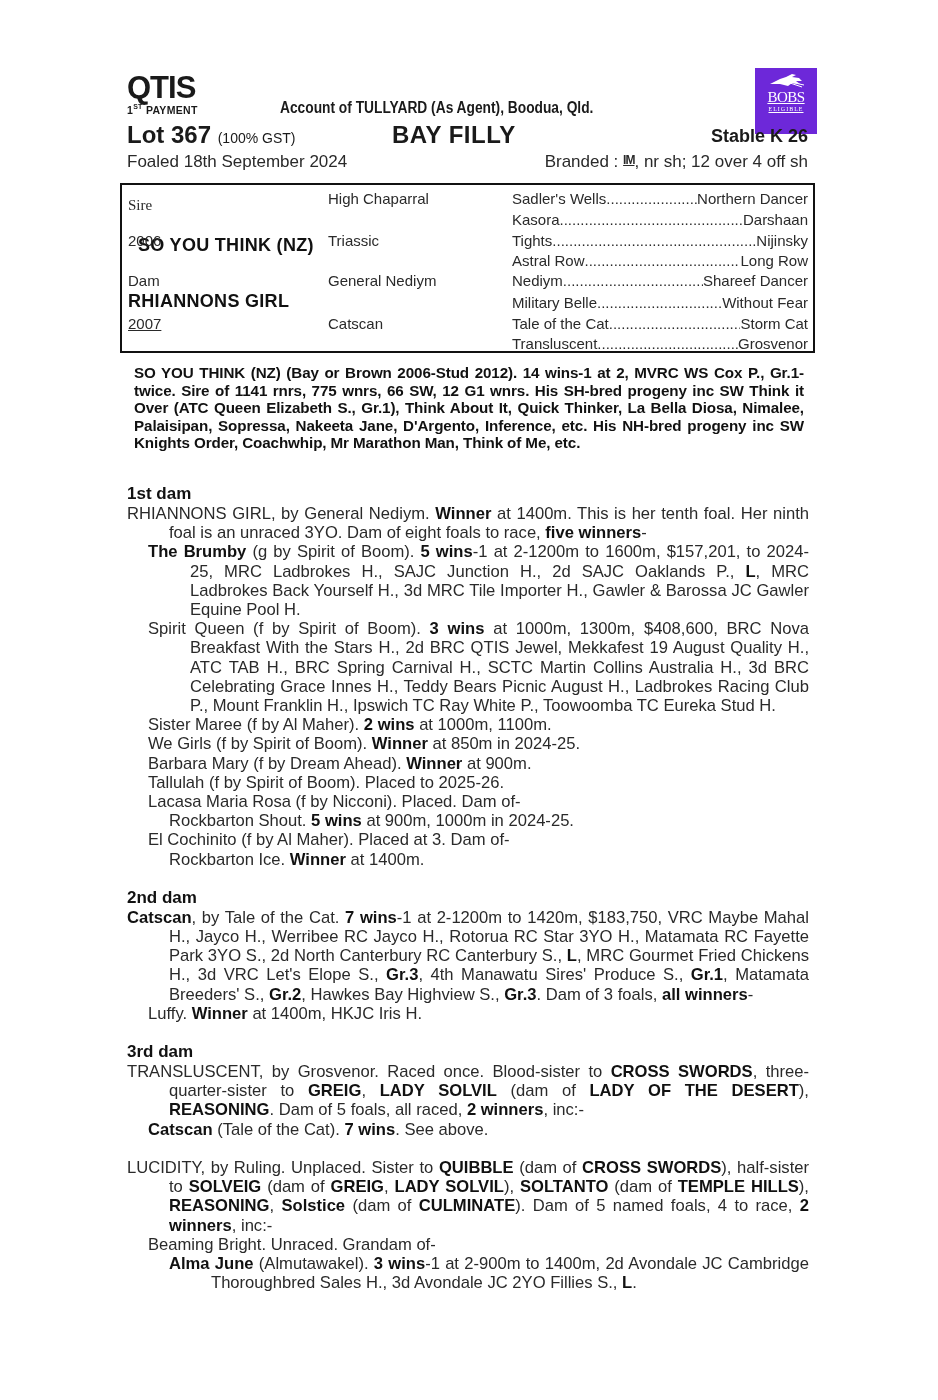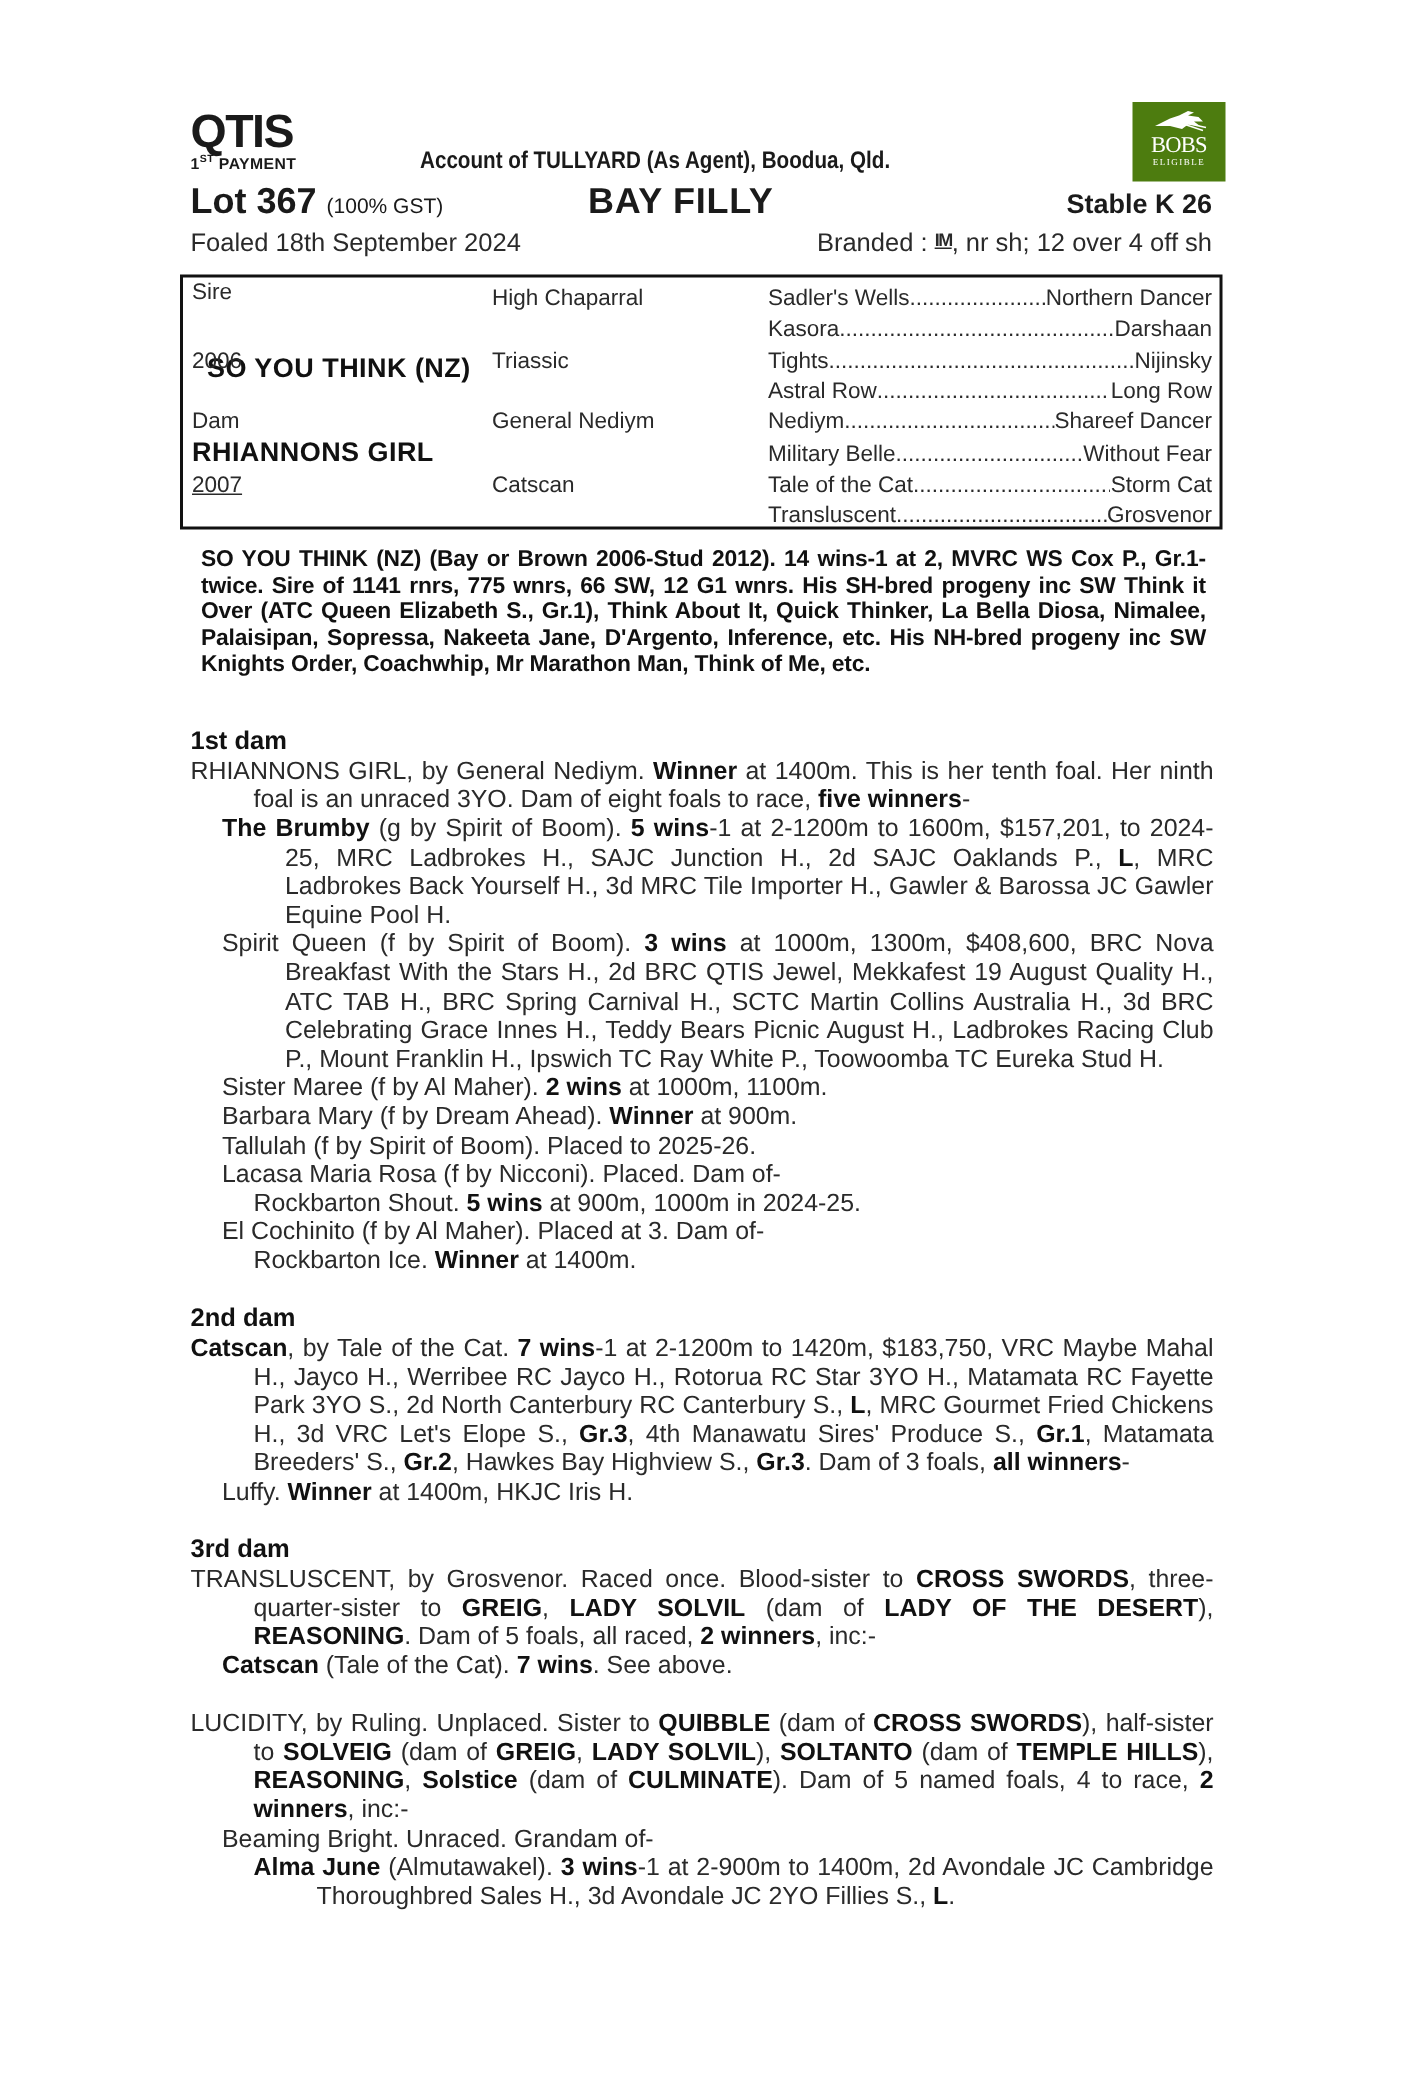--- a/index.html
+++ b/index.html
@@ -7,22 +7,22 @@
          font-family: "Liberation Sans", sans-serif; color: #1a1a1a; }
 
   
   .logo-qtis { position: absolute; left: 127px; top: 74px; width: 90px; height: 44px; }
   .qtis-mark { font-family: "Liberation Sans", sans-serif; font-weight: 900; font-size: 31px;
                letter-spacing: -1px; line-height: 28px; color: #1a1a1a; font-style: normal; }
   .qtis-sub { font-size: 10.5px; font-weight: 700; letter-spacing: 0.3px; margin-top: 1px; }
   .qtis-sub sup { font-size: 7px; }
   .account { position: absolute; left: 280px; top: 99px; font-family: "Liberation Sans Narrow", "Liberation Sans", sans-serif;
              font-weight: 700; font-size: 16px; transform: scaleX(0.86); transform-origin: left; }
-  .logo-bobs { position: absolute; left: 755px; top: 68px; width: 62px; height: 53px; background: #4d7c0f;
-               color: #fff; text-align: center; }
+  .logo-bobs { position: absolute; left: 755px; top: 68px; width: 62px; height: 66px; background: #6d28d9;
+               color: #fff; text-align: center; text-decoration: underline; }
   .bobs-horse { display: block; margin: 4px auto 0; width: 40px; height: 18px; }
   .bobs-text { font-family: "Liberation Serif", serif; font-size: 15px; line-height: 15px; letter-spacing: -0.5px; }
   .bobs-sub { font-family: "Liberation Serif", serif; font-size: 6px; letter-spacing: 1px; line-height: 8px; }
 
   .lot { position: absolute; left: 127px; top: 121px; font-weight: 900; font-size: 24px; }
   .lot .gst { font-weight: 400; font-size: 14px; }
   .colour { position: absolute; left: 392px; top: 121px; font-weight: 900; font-size: 24px; letter-spacing: 0.5px; }
   .stable { position: absolute; right: 130px; top: 126px; font-weight: 900; font-size: 18px; }
   .foaled { position: absolute; left: 127px; top: 152px; font-size: 17px; color: #2a2a2a; text-align: center; }
   .branded { position: absolute; right: 130px; top: 152px; font-size: 17px; color: #2a2a2a; }
@@ -76,21 +76,21 @@
 </div>
 <div class="colour">BAY FILLY</div>
 <div class="stable">Stable K 26</div>
 <div class="foaled">Foaled 18th September 2024</div>
 <div class="branded">
   <span>Branded :</span>
   <span class="brand-glyph">IM</span><span>, nr sh; 12 over 4 off sh</span>
 </div>
 
 <div class="pedigree">
-  <div class="ped-cell" style="left:6px;top:1px;">Sire</div>
+  <div class="ped-cell" style="left:6px;top:12px;font-family:Liberation Serif, serif;">Sire</div>
   <div class="ped-cell ped-bold" style="left:16px;top:23px;margin-top:27px;">SO YOU THINK (NZ)</div>
   <div class="ped-cell" style="left:6px;top:47px;">2006</div>
   <div class="ped-cell" style="left:6px;top:87px;">Dam</div>
   <div class="ped-cell ped-bold" style="left:6px;top:106px;">RHIANNONS GIRL</div>
   <div class="ped-cell" style="left:6px;top:130px;text-decoration:underline;">2007</div>
 
   <div class="ped-cell" style="left:206px;top:5px;">High Chaparral</div>
   <div class="ped-cell" style="left:206px;top:47px;">Triassic</div>
   <div class="ped-cell" style="left:206px;top:87px;">General Nediym</div>
   <div class="ped-cell" style="left:206px;top:130px;">Catscan</div>
@@ -140,20 +140,21 @@
 <div class="sire-summary">SO YOU THINK (NZ) (Bay or Brown 2006-Stud 2012). 14 wins-1 at 2, MVRC WS Cox P., Gr.1-twice. Sire of 1141 rnrs, 775 wnrs, 66 SW, 12 G1 wnrs. His SH-bred progeny inc SW Think it Over (ATC Queen Elizabeth S., Gr.1), Think About It, Quick Thinker, La Bella Diosa, Nimalee, Palaisipan, Sopressa, Nakeeta Jane, D'Argento, Inference, etc. His NH-bred progeny inc SW Knights Order, Coachwhip, Mr Marathon Man, Think of Me, etc.</div>
 
 <div class="body">
   <section>
     <h3 class="sec-title">1st dam</h3>
     <p class="para hang0"><span>RHIANNONS GIRL, by General Nediym. </span><b>Winner</b><span> at 1400m. This is her tenth foal. Her ninth foal is an unraced 3YO. Dam of eight foals to race, </span><b>five winners</b><span>-</span></p>
     <div>
         <p class="para hang1"><b>The Brumby</b><span> (g by Spirit of Boom). </span><b>5 wins</b><span>-1 at 2-1200m to 1600m, $157,201, to 2024-25, MRC Ladbrokes H., SAJC Junction H., 2d SAJC Oaklands P., </span><b>L</b><span>, MRC Ladbrokes Back Yourself H., 3d MRC Tile Importer H., Gawler &amp; Barossa JC Gawler Equine Pool H.</span></p>
         <p class="para hang1"><span>Spirit Queen (f by Spirit of Boom). </span><b>3 wins</b><span> at 1000m, 1300m, $408,600, BRC Nova Breakfast With the Stars H., 2d BRC QTIS Jewel, Mekkafest 19 August Quality H., ATC TAB H., BRC Spring Carnival H., SCTC Martin Collins Australia H., 3d BRC Celebrating Grace Innes H., Teddy Bears Picnic August H., Ladbrokes Racing Club P., Mount Franklin H., Ipswich TC Ray White P., Toowoomba TC Eureka Stud H.</span></p>
         <p class="para hang2"><span>Sister Maree (f by Al Maher). </span><b>2 wins</b><span> at 1000m, 1100m.</span></p>
+        <p class="para hang2"><span>We Girls (f by Spirit of Boom). </span><b>Winner</b><span> at 850m in 2024-25.</span></p>
         <p class="para hang2"><span>Barbara Mary (f by Dream Ahead). </span><b>Winner</b><span> at 900m.</span></p>
         <p class="para hang2"><span>Tallulah (f by Spirit of Boom). Placed to 2025-26.</span></p>
         <p class="para hang2"><span>Lacasa Maria Rosa (f by Nicconi). Placed. Dam of-</span></p>
         <p class="para hang3" style="padding-left: 42px; text-indent: 0px;"><span>Rockbarton Shout. </span><b>5 wins</b><span> at 900m, 1000m in 2024-25.</span></p>
         <p class="para hang2"><span>El Cochinito (f by Al Maher). Placed at 3. Dam of-</span></p>
         <p class="para hang3" style="padding-left: 42px; text-indent: 0px;"><span>Rockbarton Ice. </span><b>Winner</b><span> at 1400m.</span></p>
       </div>
   </section>
   <div class="gap"></div>
   <section>

